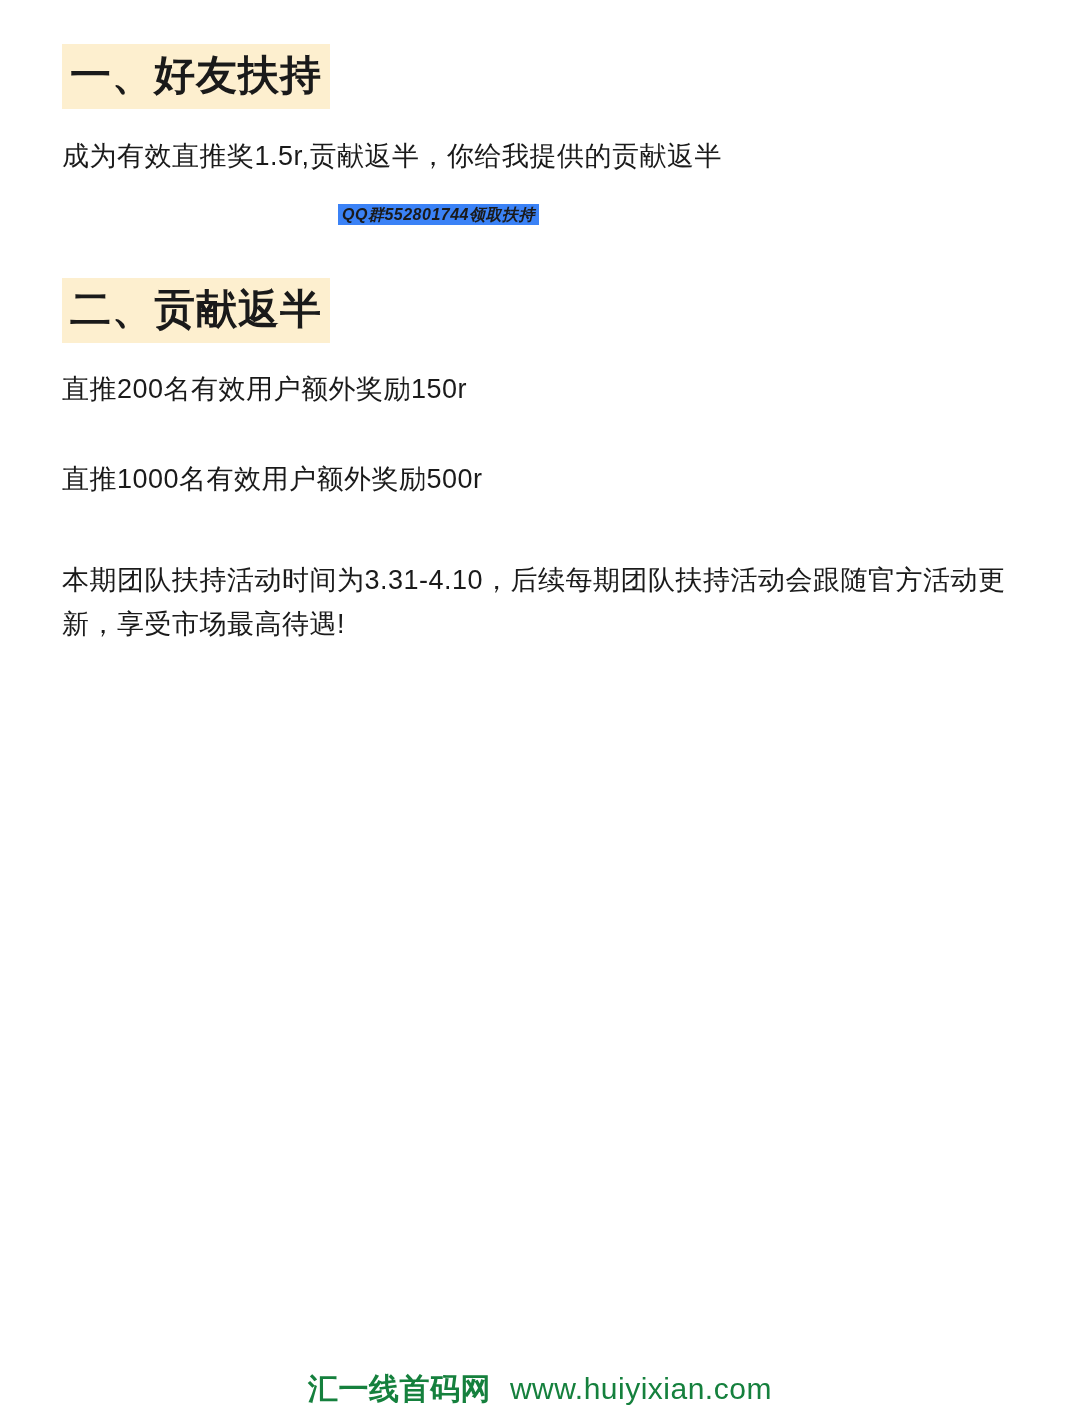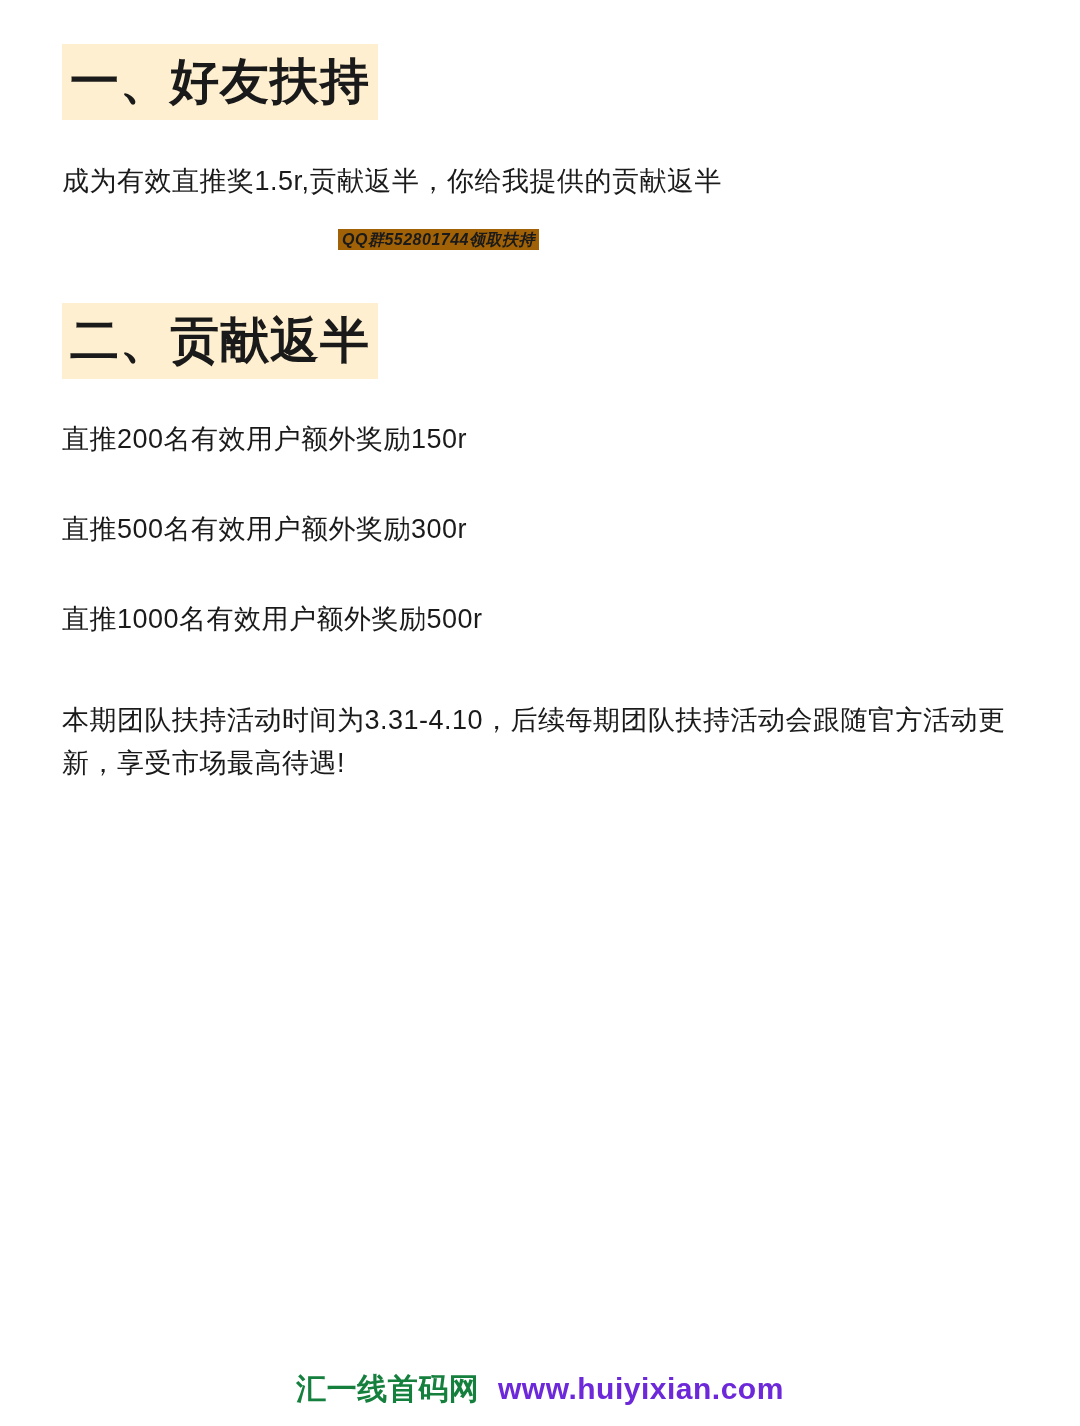--- a/index.html
+++ b/index.html
@@ -14,46 +14,46 @@
     color: #1a1a1a;
     position: relative;
     overflow: hidden;
   }
   .page {
     padding: 44px 62px 0 62px;
     box-sizing: border-box;
     width: 1080px;
   }
   .heading {
-    font-size: 49px;
+    font-size: 41px;
     font-weight: bold;
     letter-spacing: 1px;
     line-height: 1.35;
-    margin: 0 0 40px 0;
+    margin: 0 0 26px 0;
     display: inline-block;
     background: #fdefcf;
     padding: 4px 8px 6px 8px;
     box-decoration-break: clone;
     -webkit-box-decoration-break: clone;
   }
   .heading.second {
     margin-top: 18px;
   }
   .para {
     font-size: 27px;
     line-height: 1.62;
     margin: 0 0 30px 0;
     font-weight: 400;
     letter-spacing: 0.5px;
   }
   .para.tight {
     margin-bottom: 26px;
   }
   .highlight-inline {
-    background: #a16207;
+    background: #3b82f6;
     font-weight: bold;
     font-style: italic;
     padding: 2px 4px;
     letter-spacing: 0.5px;
     margin-top: 8px;
   }
   .spacer-sm { height: 10px; }
   .spacer-md { height: 26px; }
   .list-line {
     font-size: 27px;
@@ -73,22 +73,22 @@
     text-align: center;
     font-size: 30px;
     color: #3d3d3d;
     letter-spacing: 0.5px;
   }
   .footer .brand {
     font-weight: bold;
     color: #15803d;
   }
   .footer .url {
-    font-weight: bold;
-    color: #6d28d9;
+    font-weight: normal;
+    color: #15803d;
     margin-left: 10px;
   }
 </style>
 </head>
 <body>
 
 <div class="page">
 
   <div>
     <div class="heading">一、好友扶持</div>
@@ -99,21 +99,20 @@
       <span class="highlight-inline">QQ群552801744领取扶持</span>
     </div>
   </div>
 
   <div class="spacer-md"></div>
 
   <div>
     <div class="heading second">二、贡献返半</div>
 
     <div class="list-line">直推200名有效用户额外奖励150r</div>
-    <div class="list-line">直推500名有效用户额外奖励300r</div>
     <div class="list-line">直推1000名有效用户额外奖励500r</div>
 
 
     <div class="spacer-sm"></div>
 
     <div class="para">本期团队扶持活动时间为3.31-4.10，后续每期团队扶持活动会跟随官方活动更新，享受市场最高待遇!</div>
   </div>
 
 </div>
 

